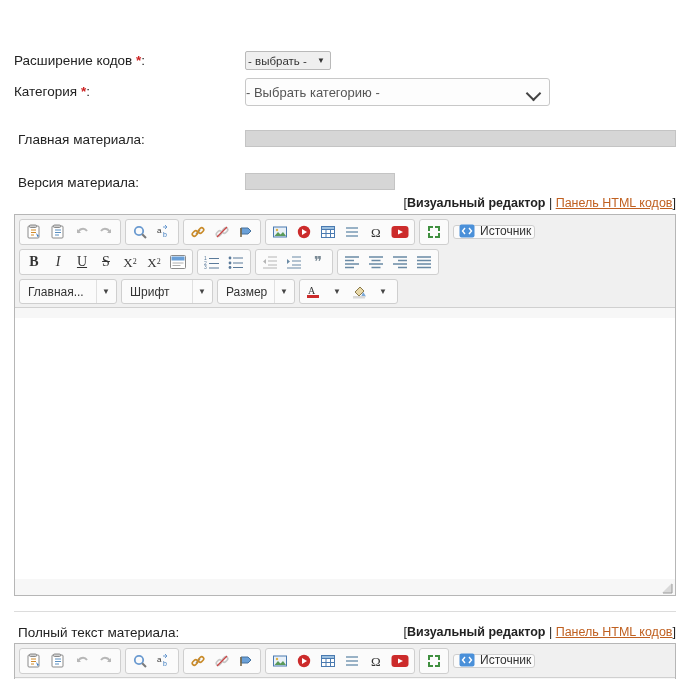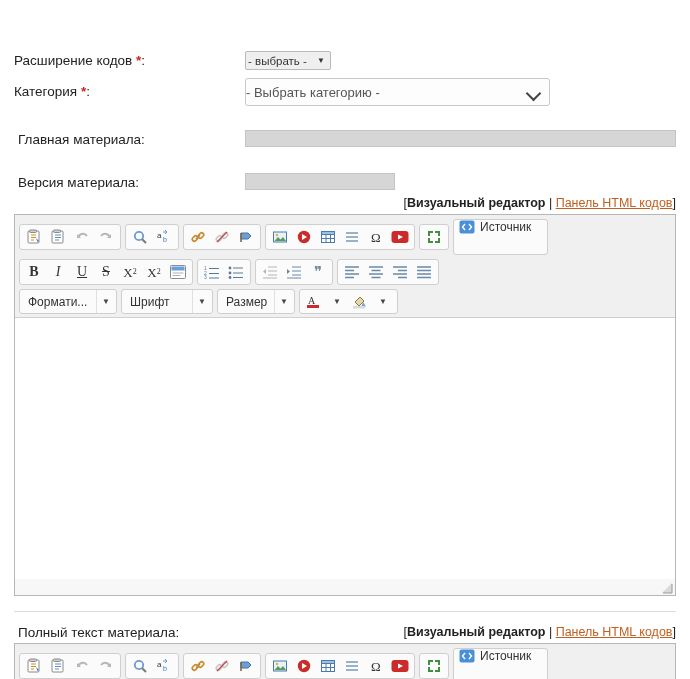--- a/index.html
+++ b/index.html
@@ -174,27 +174,27 @@
     border-radius: 2px;
     font-size: 12px;
     line-height: 1;
     color: #333;
     box-sizing: border-box;
   }
   .btn svg { display: block; }
 
   .src-btn {
     display: flex;
-    align-items: flex-start;
+    align-items: flex-end;
     gap: 5px;
     background: #fbfbfb;
     border: 1px solid #cfcfcf;
     border-radius: 3px;
-    height: 36px;
-    padding: 0 16px 0 5px;
+    height: 14px;
+    padding: 0 3px 0 5px;
     font-size: 12px;
     color: #333;
     box-sizing: border-box;
     white-space: nowrap;
   }
 
   
   .combo {
     display: flex;
     align-items: center;
@@ -496,21 +496,21 @@
           <span class="btn">
             <svg width="16" height="14" viewBox="0 0 16 14">
                 <path d="M1 2h14M1 5.5h14M1 9h14M1 12.5h14" stroke="#6a8aa5" stroke-width="1.3"></path>
               </svg>
           </span>
         </div>
       </div>
 
       <div class="tb-row">
         <div class="combo" id="combo-format">
-          <span class="ctxt">Формати...</span>
+          <span class="ctxt">Главная...</span>
           <span class="cdiv"></span>
           <span class="carrow">▼</span>
         </div>
         <div class="combo" id="combo-font">
           <span class="ctxt">Шрифт</span>
           <span class="cdiv"></span>
           <span class="carrow">▼</span>
         </div>
         <div class="combo" id="combo-size">
           <span class="ctxt">Размер</span>

